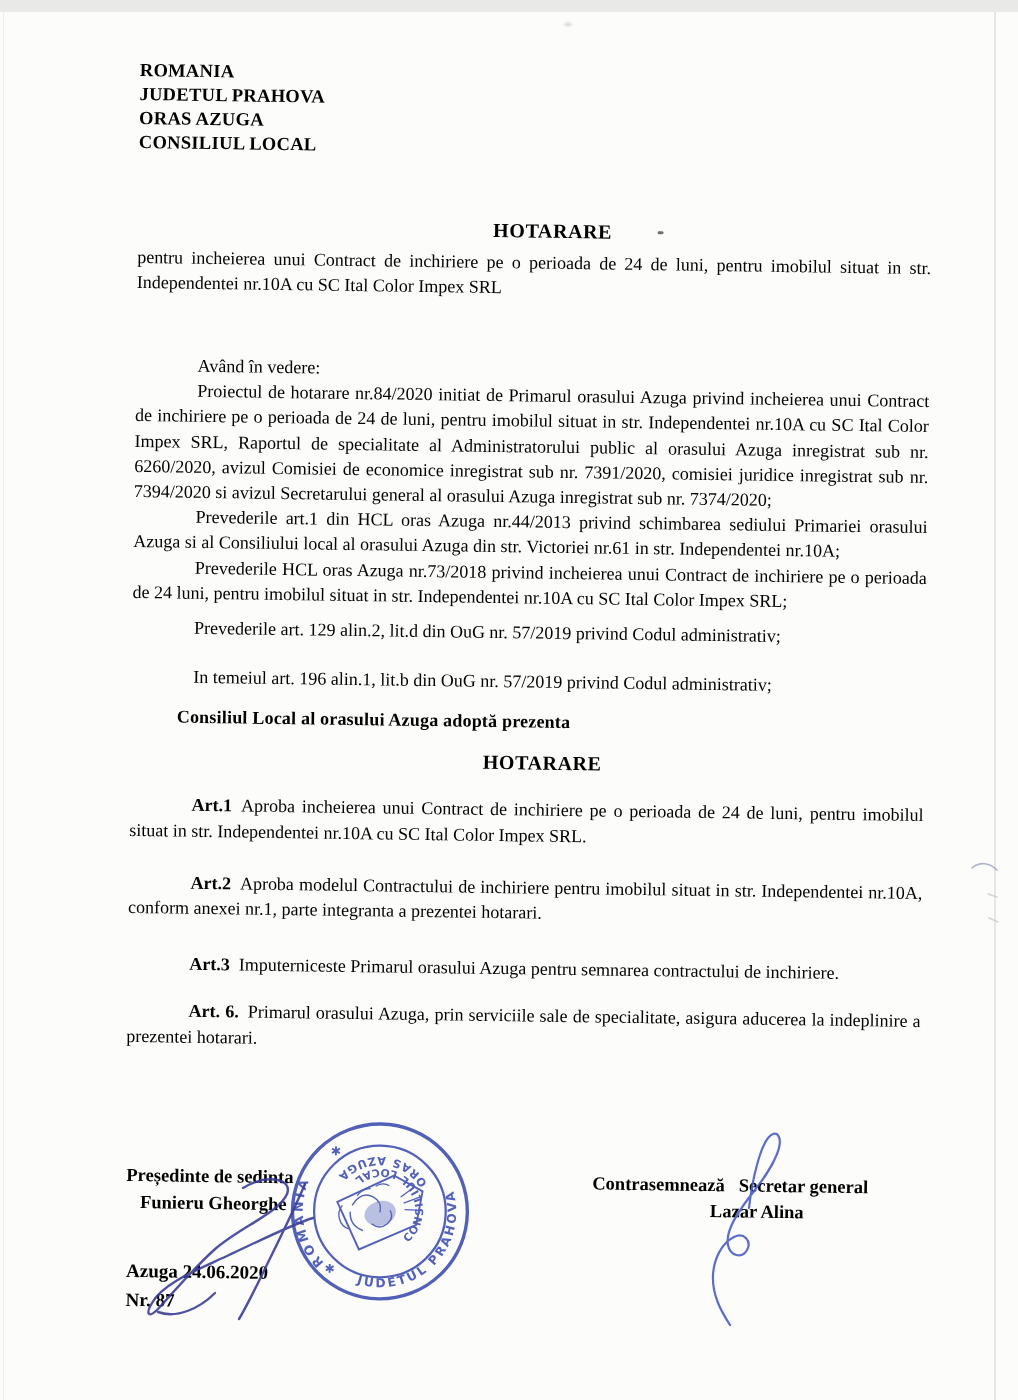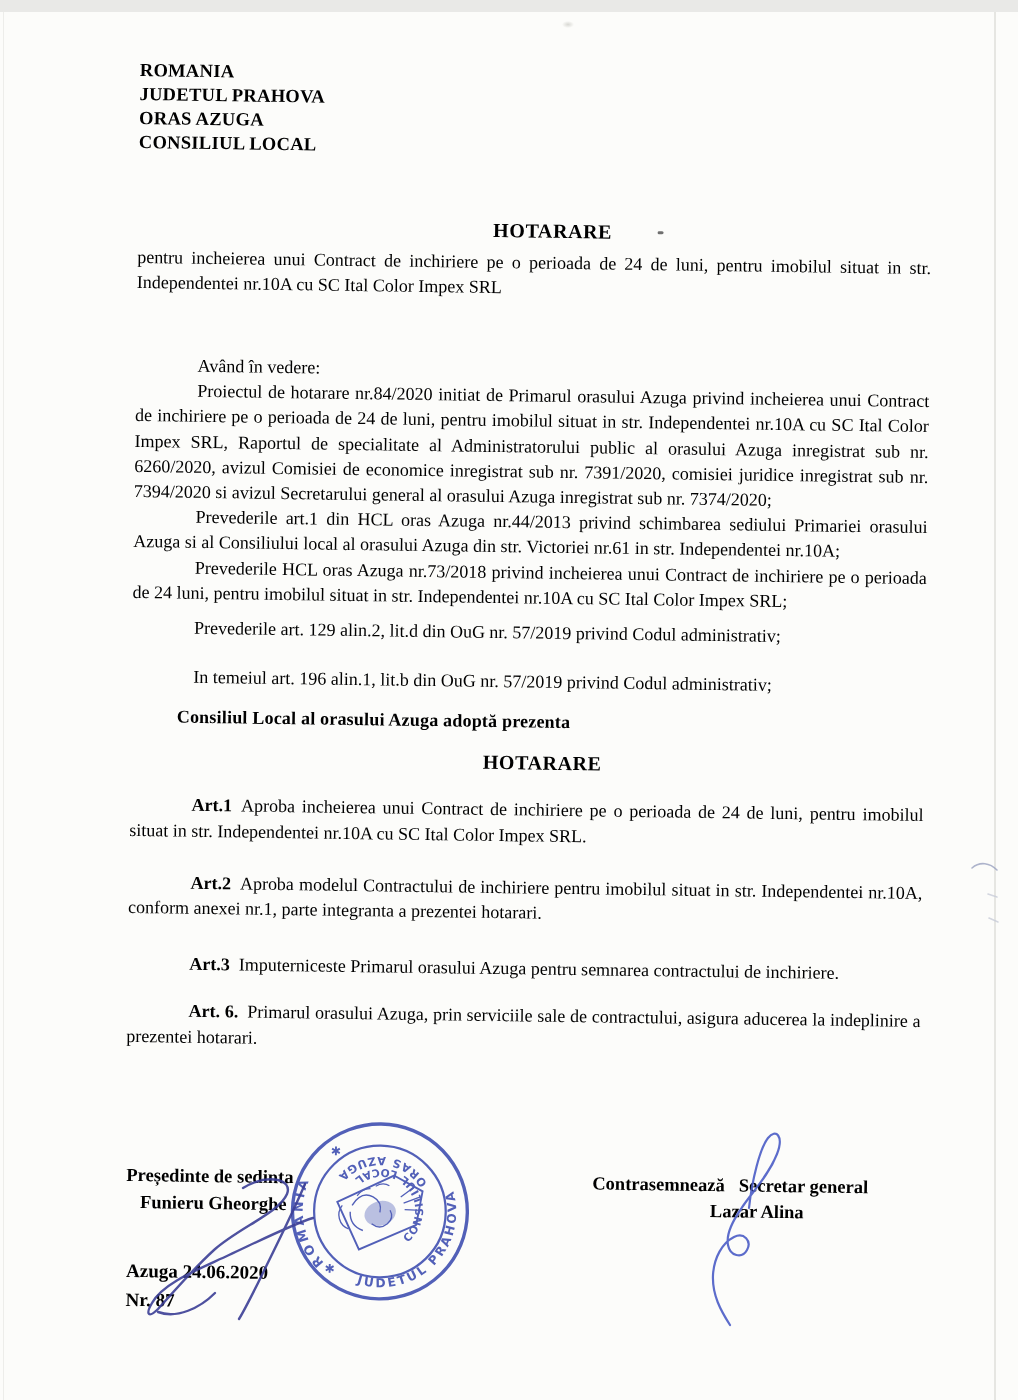--- a/index.html
+++ b/index.html
@@ -85,21 +85,21 @@
     <p class="article a1">
       <b>Art.1</b><span>Aproba incheierea unui Contract de inchiriere pe o perioada de 24 de luni, pentru imobilul situat in str. Independentei nr.10A cu SC Ital Color Impex SRL.</span>
     </p>
     <p class="article a2">
       <b>Art.2</b><span>Aproba modelul Contractului de inchiriere pentru imobilul situat in str. Independentei nr.10A, conform anexei nr.1, parte integranta a prezentei hotarari.</span>
     </p>
     <p class="article a3">
       <b>Art.3</b><span>Imputerniceste Primarul orasului Azuga pentru semnarea contractului de inchiriere.</span>
     </p>
     <p class="article a4">
-      <b>Art. 6.</b><span>Primarul orasului Azuga, prin serviciile sale de contractului, asigura aducerea la indeplinire a prezentei hotarari.</span>
+      <b>Art. 6.</b><span>Primarul orasului Azuga, prin serviciile sale de specialitate, asigura aducerea la indeplinire a prezentei hotarari.</span>
     </p>
 
     <svg class="stamp" viewBox="0 0 200 200">
       <g stroke="#4352b2" fill="none" stroke-width="3">
         <circle cx="100" cy="100" r="93" stroke-width="3.6"></circle>
         <circle cx="100" cy="100" r="70" stroke-width="2.4"></circle>
       </g>
       <defs>
         <path id="arc-cw-outer" d="M 57.6,167.8 A 80,80 0 1 1 142.4,32.2 A 80,80 0 1 1 57.6,167.8"></path>
         <path id="arc-ccw-outer" d="M 62.4,170.6 A 80,80 0 1 0 137.6,29.4 A 80,80 0 1 0 62.4,170.6"></path>

